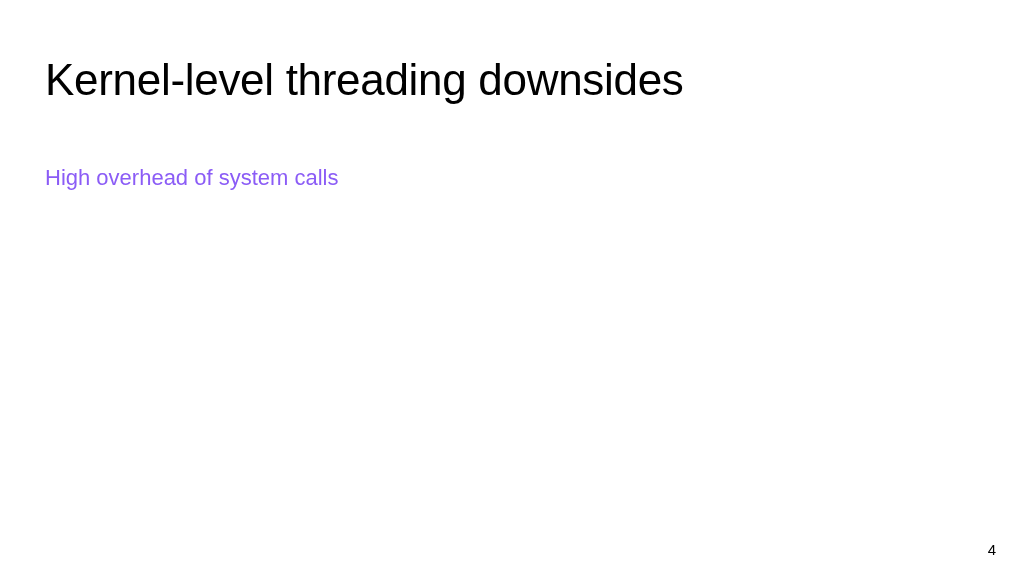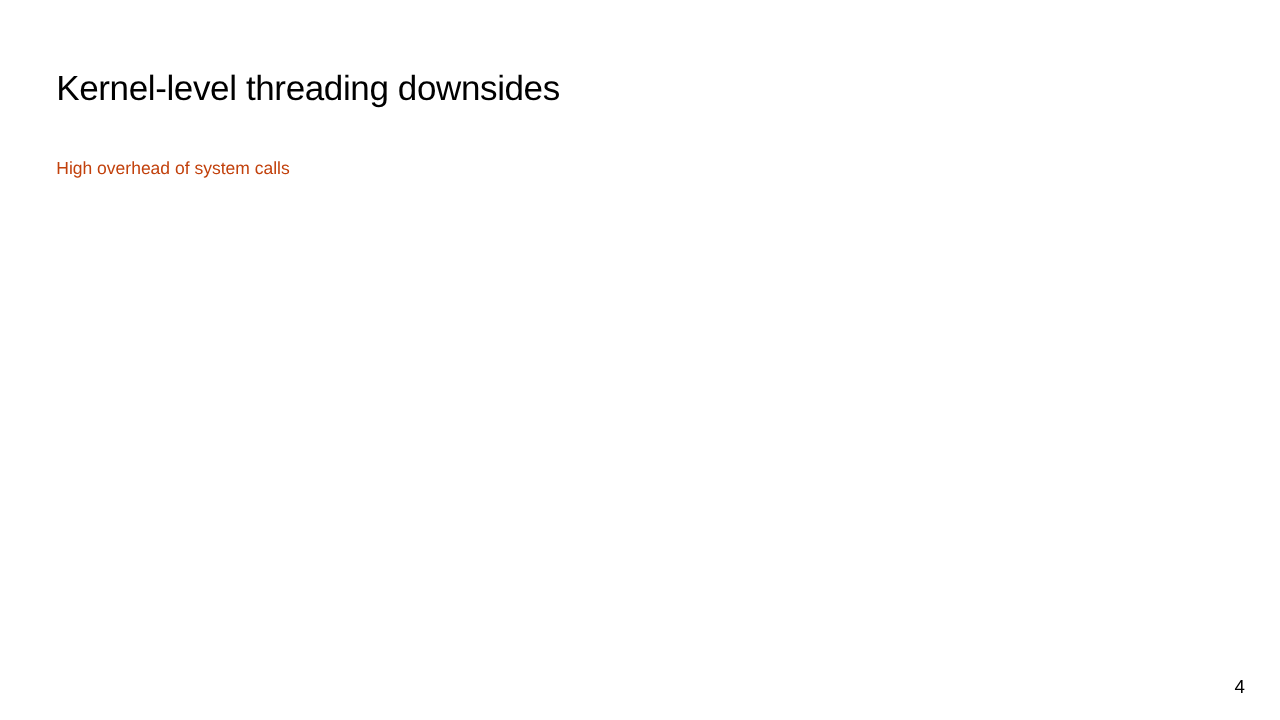--- a/index.html
+++ b/index.html
@@ -15,30 +15,30 @@
       position: relative;
       overflow: hidden;
     }
     .slide {
       width: 100%;
       height: 100%;
       padding: 55px 45px 30px 45px;
       position: relative;
     }
     .title {
-      font-size: 28px;
+      font-size: 44px;
       font-weight: 400;
       color: #000000;
-      margin-bottom: 38px;
+      margin-bottom: 58px;
       letter-spacing: -0.3px;
     }
     .body-text {
-      font-size: 14px;
+      font-size: 22px;
       font-weight: 400;
-      color: #c2410c;
+      color: #8b5cf6;
       line-height: 1.35;
       margin-bottom: 22px;
     }
     .page-number {
       position: absolute;
       bottom: 18px;
       right: 28px;
       font-size: 15px;
       color: #000000;
     }

